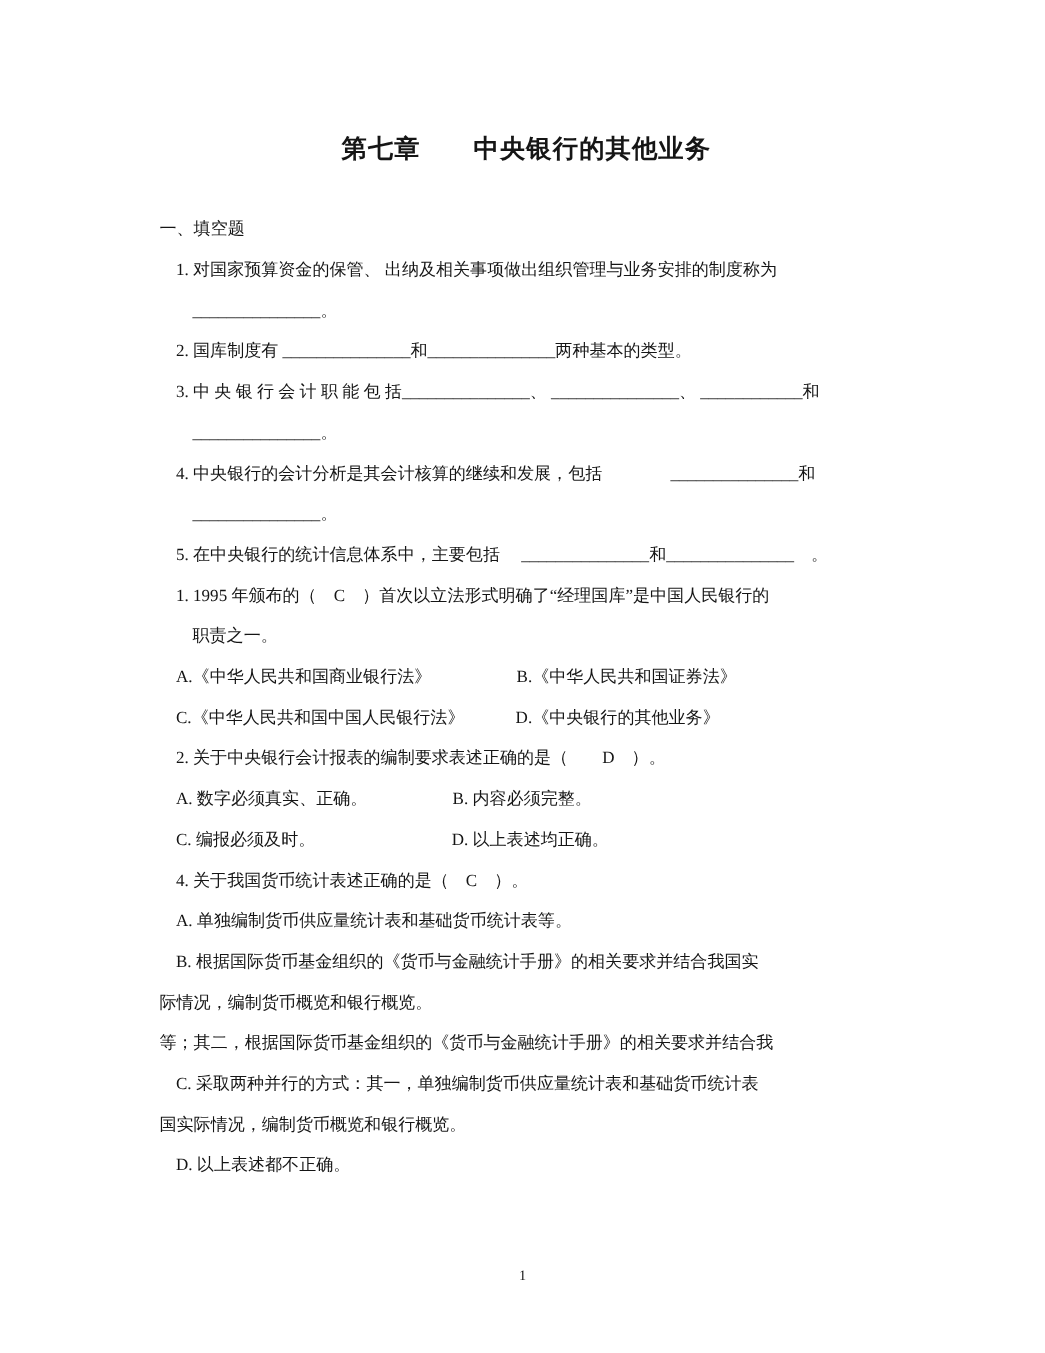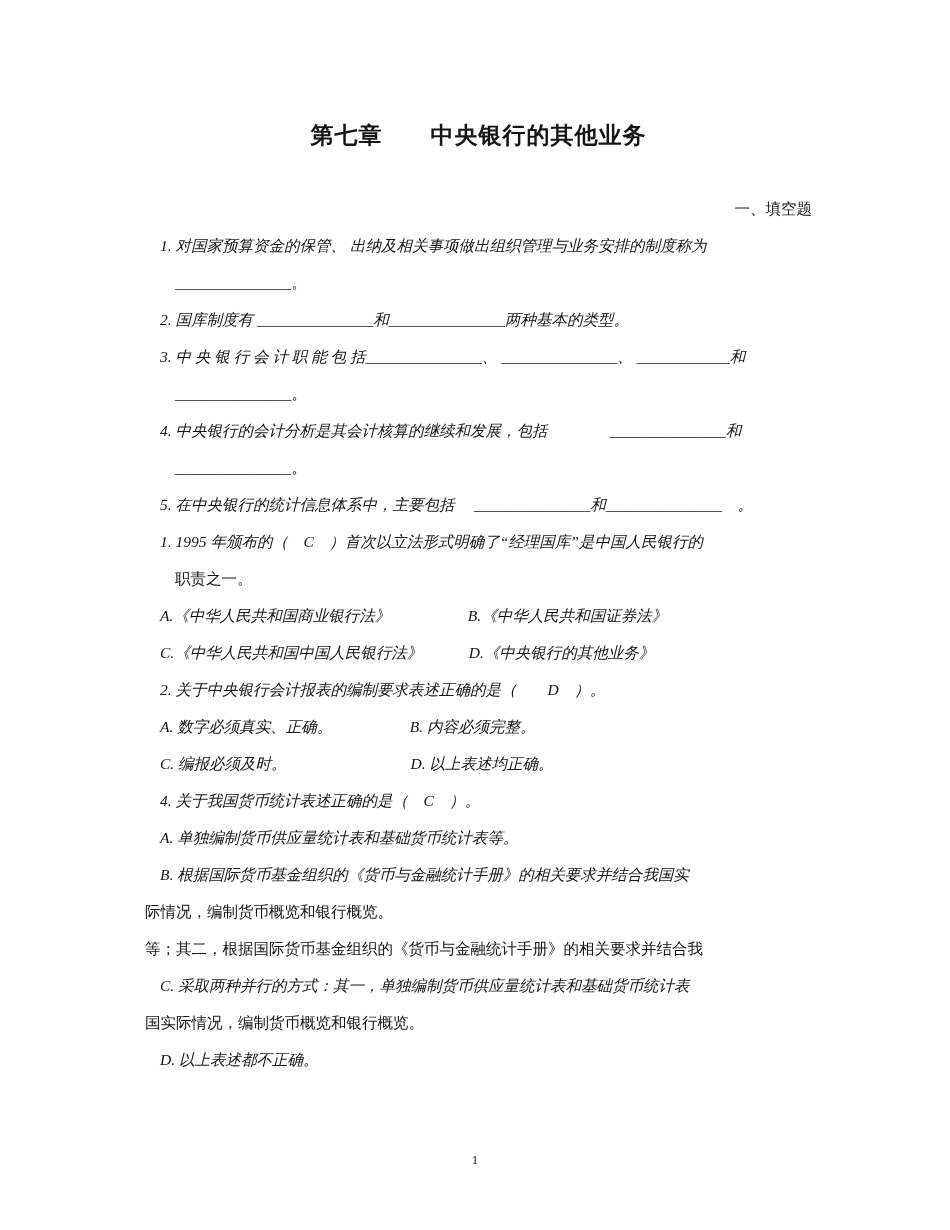--- a/index.html
+++ b/index.html
@@ -30,31 +30,30 @@
     font-weight: bold;
     margin: 0 0 40px 0;
     letter-spacing: 1px;
     line-height: 28px;
   }
   .section-heading {
     font-size: 15.5px;
     line-height: 37px;
     margin: 12px 0 0 0;
     font-weight: normal;
-    text-align: right;
   }
   .line {
     font-size: 15.5px;
     line-height: 37px;
     margin: 0;
     white-space: pre-wrap;
     word-break: break-all;
   }
   .indent-0 { margin-left: 0; }
-  .indent-1 { margin-left: 15px; font-style: italic; }
+  .indent-1 { margin-left: 15px; }
   .indent-2 { margin-left: 30px; }
   .page-number {
     position: absolute;
     left: 0;
     right: 0;
     top: 1152px;
     text-align: center;
     font-size: 13px;
     color: #151515;
   }

